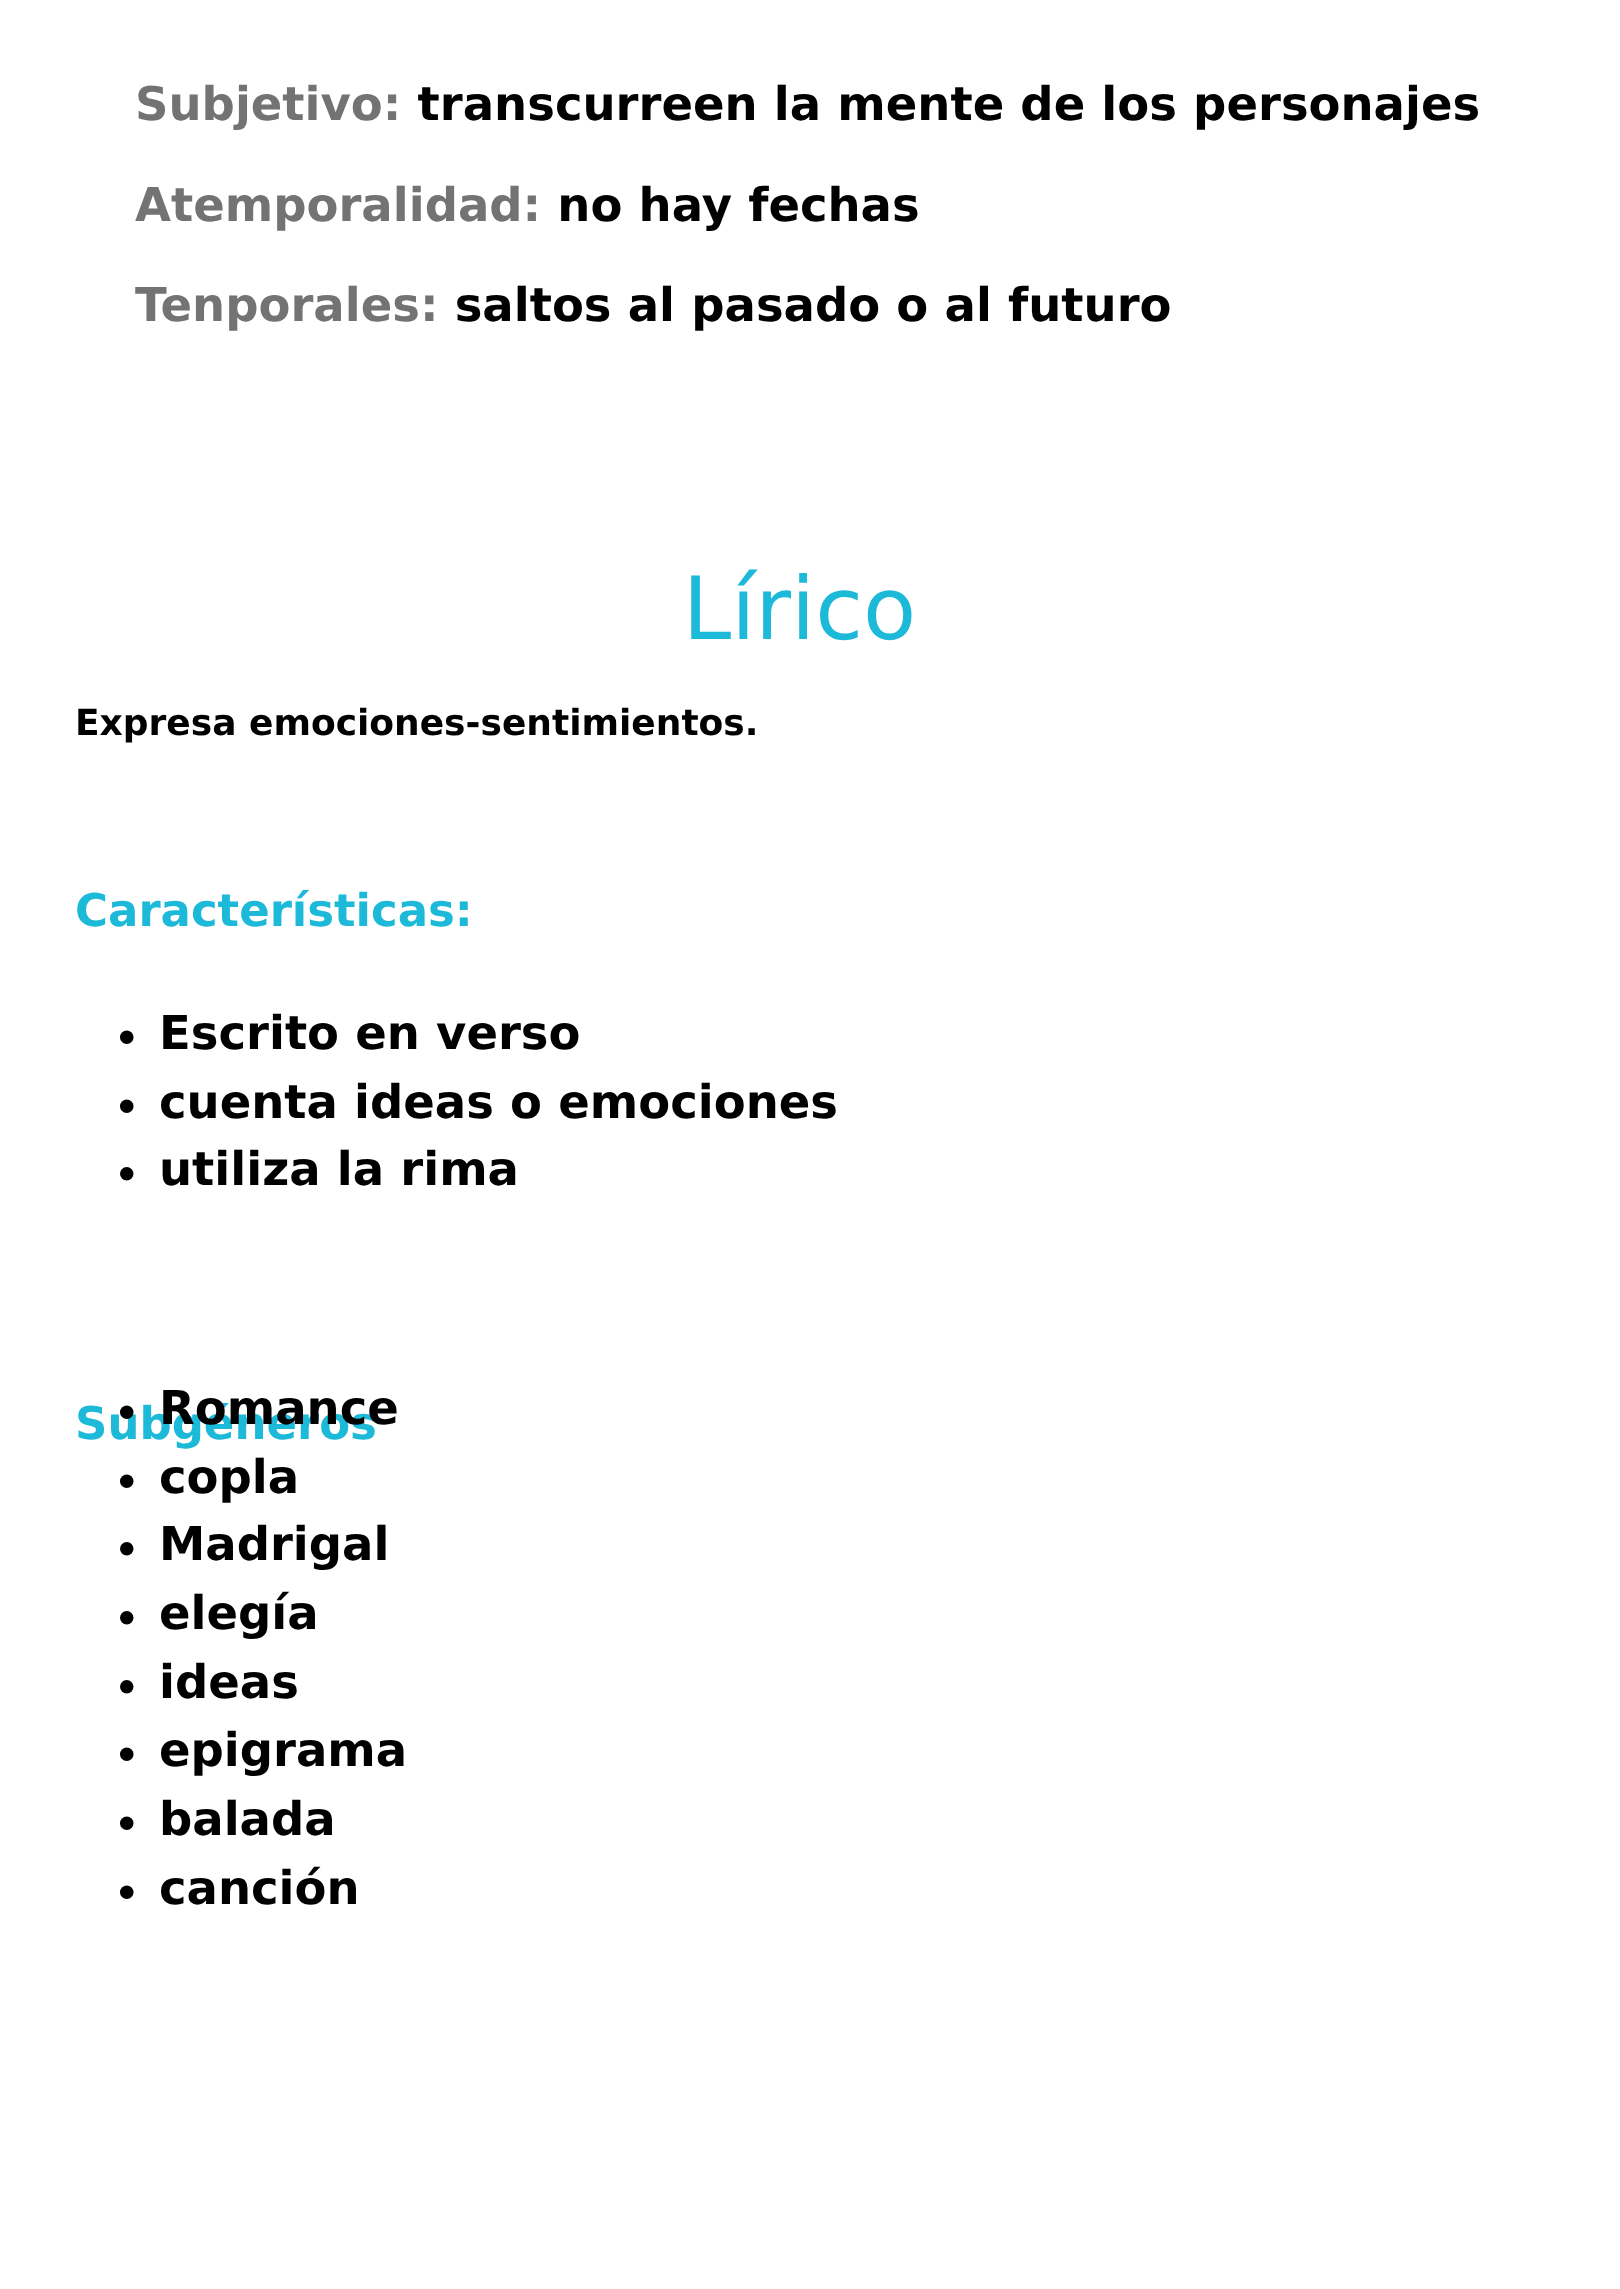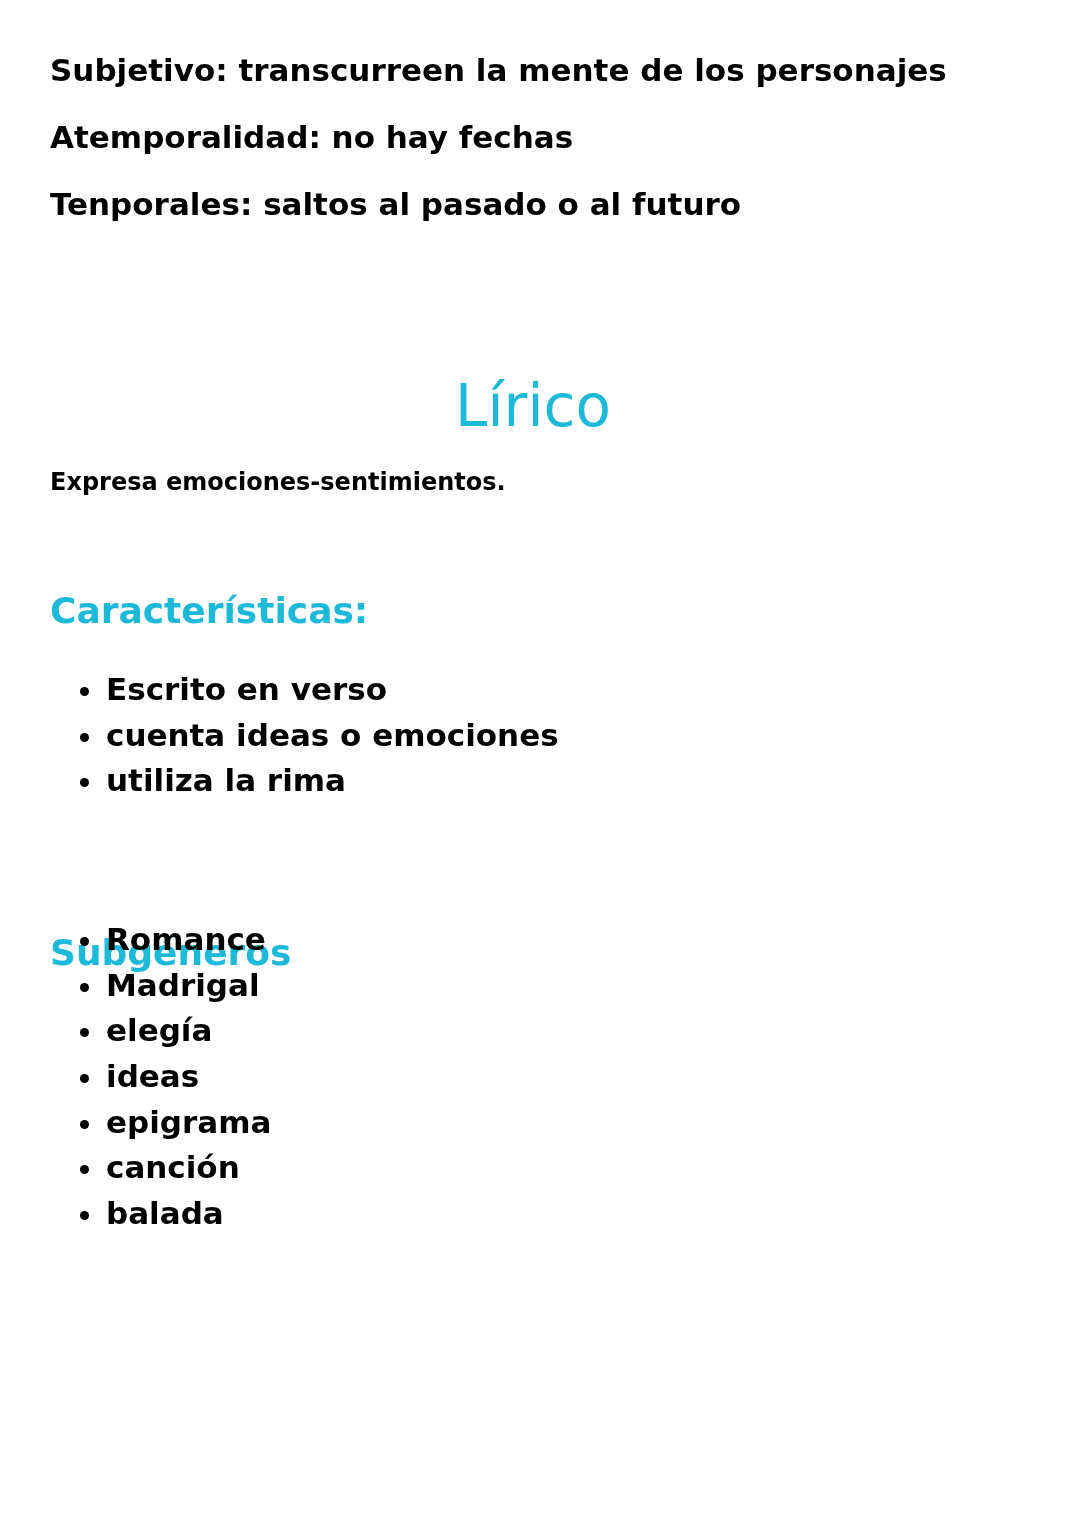--- a/index.html
+++ b/index.html
@@ -1,23 +1,23 @@
 <!DOCTYPE html>
 <html><head>
 <meta charset="utf-8">
 <style>
   html, body { margin:0; padding:0; background:#ffffff; }
   body { width:1080px; height:1526px; position:relative; overflow:hidden;
          font-family:"DejaVu Sans", "Liberation Sans", sans-serif; color:#000; }
   .line { position:absolute; left:50px; font-weight:bold; font-size:31px; white-space:nowrap; }
-  .lbl { color:#000000; }
+  .lbl { color:#737373;margin-left:40px; }
   .title { position:absolute; left:0; width:1066px; text-align:center; top:372px;
            font-size:58px; font-weight:normal; color:#1db9d8; }
   .intro { position:absolute; left:50px; top:468px; font-size:24px; font-weight:bold; }
-  .h2 { position:absolute; left:50px; font-size:36px; font-weight:bold; color:#1db9d8; }
+  .h2 { position:absolute; left:50px; font-size:30px; font-weight:bold; color:#1db9d8; }
   ul { position:absolute; left:50px; margin:12px; padding:0; list-style:none; }
   li { font-size:31px; font-weight:bold; height:45.7px; line-height:45.7px; position:relative; padding-left:44px; }
   li::before { content:""; position:absolute; left:18px; top:20px; width:9px; height:9px; border-radius:50%; background:#000; }
 </style>
 </head>
 <body>
 
 <div class="line" style="top:52px;">
   <span class="lbl">Subjetivo:</span>
   <span>transcurreen la mente de los personajes</span>
@@ -37,19 +37,20 @@
 <div class="h2" style="top:590px;">Características:</div>
 <ul style="top:655px;">
   <li>Escrito en verso</li>
   <li>cuenta ideas o emociones</li>
   <li>utiliza la rima</li>
 </ul>
 
 <div class="h2" style="top:932px;">Subgéneros</div>
 <ul style="top:905px;">
   <li>Romance</li>
+  <li>copla</li>
   <li>Madrigal</li>
   <li>elegía</li>
   <li>ideas</li>
   <li>epigrama</li>
+  <li>balada</li>
   <li>canción</li>
-  <li>balada</li>
 </ul>
 
 </body></html>

